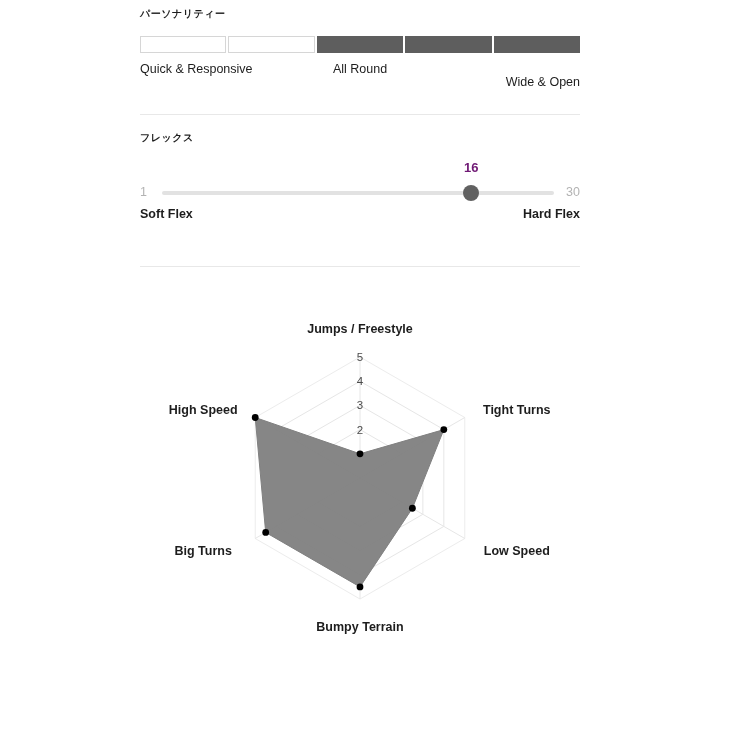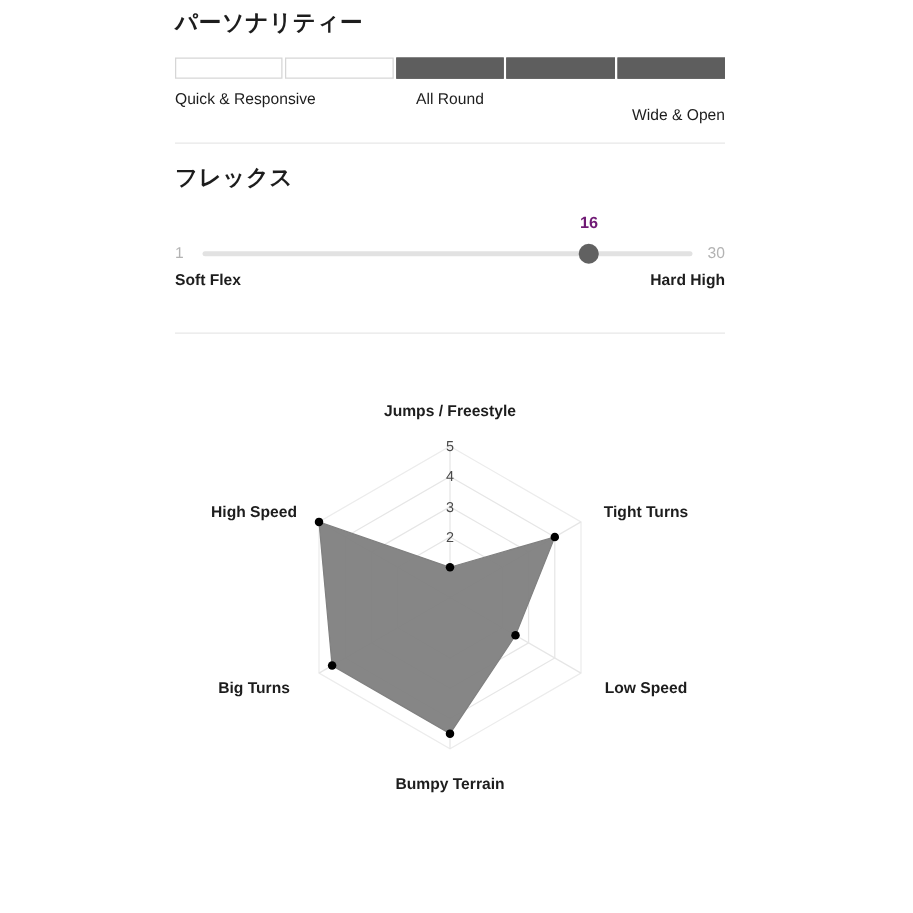--- a/index.html
+++ b/index.html
@@ -22,21 +22,21 @@
     box-sizing: border-box;
   }
 
   
   .section {
     position: absolute;
     left: 140px;
     width: 440px;
   }
   .section-title {
-    font-size: 18px;
+    font-size: 10px;
     font-weight: 700;
     color: #1d1d1d;
     letter-spacing: 0.5px;
     margin: 0 0 16px 0;
     line-height: 1.2;
   }
   .divider {
     position: absolute;
     left: 140px;
     width: 440px;
@@ -195,21 +195,21 @@
     <h2 class="section-title">フレックス</h2>
     <div class="flex-slider-wrap">
       <span class="flex-min">1</span>
       <span class="flex-max">30</span>
       <div class="flex-track"></div>
       <span class="flex-value" id="flex-value" style="left: 331.288px;">16</span>
       <div class="flex-thumb" id="flex-thumb" style="left: 331.288px;"></div>
     </div>
     <div class="flex-labels">
       <span class="flex-label l-start">Soft Flex</span>
-      <span class="flex-label l-end">Hard High</span>
+      <span class="flex-label l-end">Hard Flex</span>
     </div>
   </div>
 
   <div class="divider" style="top:266px;"></div>
 
   <div class="section" id="features-section">
     <div class="radar-wrap">
       <svg class="radar-svg" id="radar-svg" width="730" height="400" viewBox="0 0 730 400">
           <polygon points="360.00,129.60 401.92,153.80 401.92,202.20 360.00,226.40 318.08,202.20 318.08,153.80" fill="none" stroke="#e6e6e6" stroke-width="1"></polygon>
           <polygon points="360.00,105.40 422.87,141.70 422.87,214.30 360.00,250.60 297.13,214.30 297.13,141.70" fill="none" stroke="#e6e6e6" stroke-width="1"></polygon>

